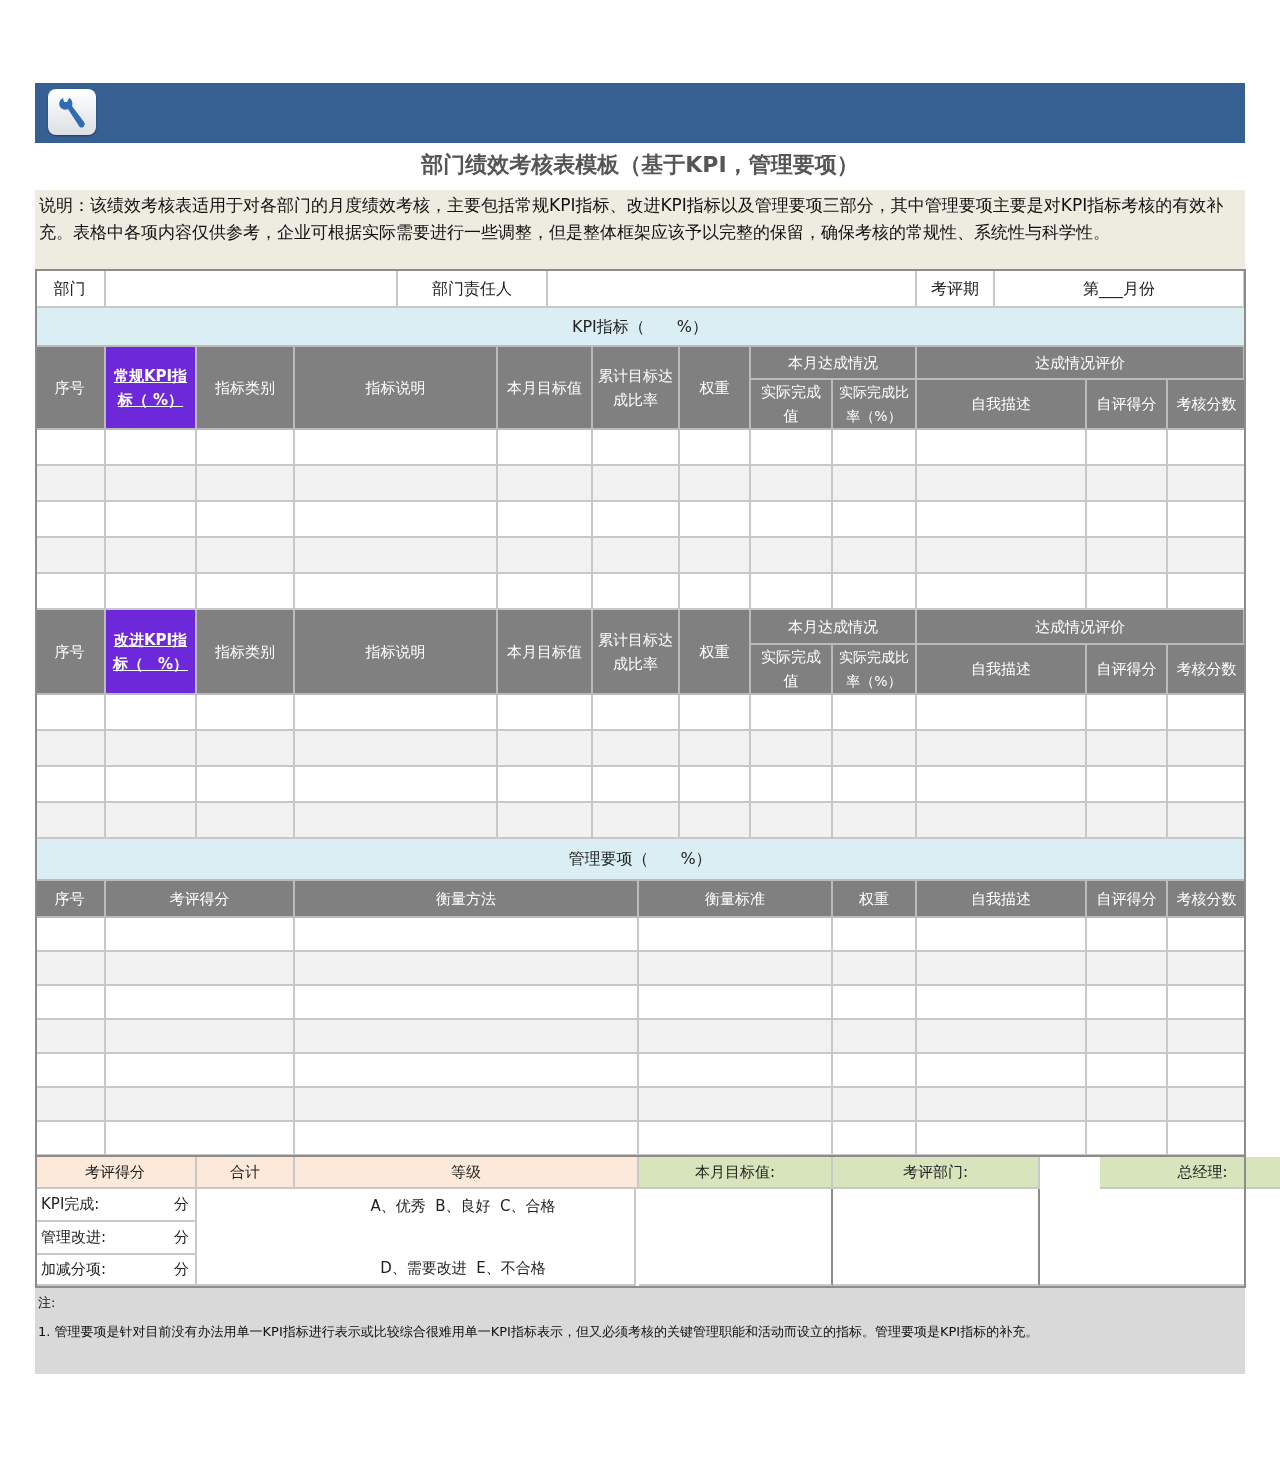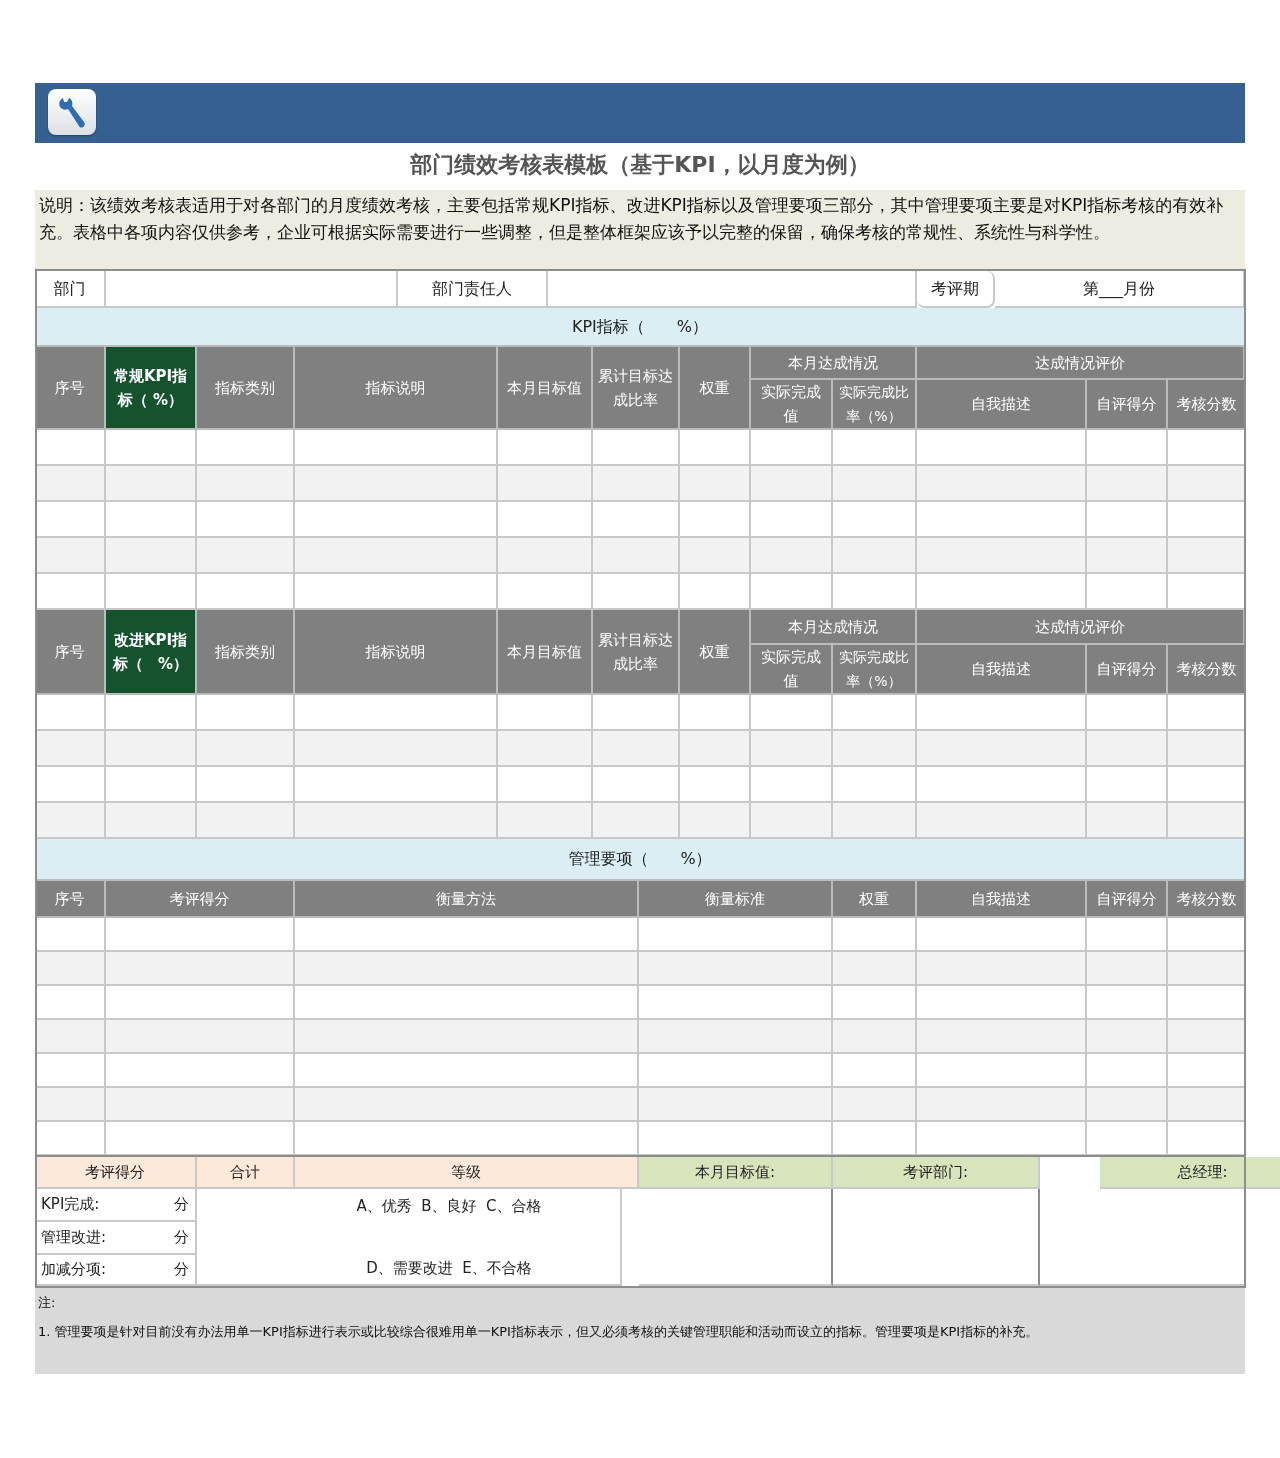--- a/index.html
+++ b/index.html
@@ -5,21 +5,21 @@
   * { box-sizing: border-box; margin: 0; padding: 0; }
   body { width: 1280px; height: 1458px; background: #ffffff; position: relative; font-family: "DejaVu Sans", "Liberation Sans", sans-serif; color: #222; overflow: hidden; }
   .abs { position: absolute; }
   .banner { left: 35px; top: 83px; width: 1210px; height: 60px; background: #376092; }
   .banner-icon { position: absolute; left: 13px; top: 6px; width: 48px; height: 46px; border-radius: 8px; background: linear-gradient(#ffffff, #dcdfe4); box-shadow: 0 1px 2px rgba(0,0,0,.4); display: flex; align-items: center; justify-content: center; }
   .banner-title { position: absolute; left: 84px; top: 14px; font-size: 23px; font-weight: bold; color: #ffffff; letter-spacing: 1px; }
   .doc-title { left: 35px; top: 150px; width: 1210px; height: 36px; text-align: center; font-size: 22px; font-weight: bold; color: #555555; }
   .desc { left: 35px; top: 190px; width: 1210px; height: 79px; background: #eeece1; font-size: 17px; line-height: 27px; padding: 2px 4px; color: #111; }
   .cell { position: absolute; display: flex; align-items: center; justify-content: center; text-align: center; border-right: 2px solid #c8c8c8; border-bottom: 2px solid #c8c8c8; font-size: 15px; line-height: 24px; }
   .hdr { background: #808080; color: #ffffff; border-color: #bbbbbb; }
-  .hdr-dark { background: #14532d; color: #ffffff; font-weight: bold; border-color: #bbbbbb; }
+  .hdr-dark { background: #6d28d9; color: #ffffff; font-weight: bold; border-color: #bbbbbb; text-decoration: underline; }
   .row-w { background: #ffffff; }
   .row-g { background: #f2f2f2; }
   .info { background: #ffffff; font-size: 16px; color: #222; }
   .band { background: #daeef3; font-size: 16px; color: #222; border-bottom: 2px solid #bbbbbb; }
   .peach { background: #fde9d9; color: #222; font-size: 15px; }
   .green { background: #d8e4bc; color: #222; font-size: 15px; }
   .white { background: #ffffff; }
   .outer { position: absolute; border: 2px solid #8c8c8c; pointer-events: none; }
   .sc-row { position: absolute; left: 35px; width: 162px; display: flex; justify-content: space-between; align-items: center; padding: 0 6px; font-size: 15px; border-bottom: 2px solid #c8c8c8; border-right: 2px solid #c8c8c8; background: #fff; }
   .notes { left: 35px; top: 1288px; width: 1210px; height: 86px; background: #d9d9d9; font-size: 13px; color: #111; }
@@ -29,29 +29,29 @@
 <body>
 
 <div class="abs banner">
   <div class="banner-icon">
     <svg width="30" height="34" viewBox="0 0 30 34">
       <path d="M6 3 C2 5 1 10 4 13 C6 15 9 15 11 14 L22 31 C23 33 26 33 27 31 C28 30 28 28 27 27 L15 11 C16 8 15 4 12 3 L10 7 L7 7 L6 3 Z" fill="#2e6db4"></path>
     </svg>
   </div>
 </div>
 
-<div class="abs doc-title">部门绩效考核表模板（基于KPI，以月度为例）</div>
+<div class="abs doc-title">部门绩效考核表模板（基于KPI，管理要项）</div>
 
 <div class="abs desc">说明：该绩效考核表适用于对各部门的月度绩效考核，主要包括常规KPI指标、改进KPI指标以及管理要项三部分，其中管理要项主要是对KPI指标考核的有效补充。表格中各项内容仅供参考，企业可根据实际需要进行一些调整，但是整体框架应该予以完整的保留，确保考核的常规性、系统性与科学性。</div>
 
 <div class="cell info" style="left:35px;top:271px;width:71px;height:37px;">部门</div>
 <div class="cell info" style="left:106px;top:271px;width:292px;height:37px;"></div>
 <div class="cell info" style="left:398px;top:271px;width:150px;height:37px;">部门责任人</div>
 <div class="cell info" style="left:548px;top:271px;width:369px;height:37px;"></div>
-<div class="cell info" style="left:917px;top:271px;width:78px;height:37px;border-radius:8px;">考评期</div>
+<div class="cell info" style="left:917px;top:271px;width:78px;height:37px;">考评期</div>
 <div class="cell info" style="left:995px;top:271px;width:250px;height:37px;">第___月份</div>
 
 <div class="cell band" style="left:35px;top:308px;width:1210px;height:39px;border-right:none;">KPI指标（　　%）</div>
 
 <div class="cell hdr" style="left:35px;top:347px;width:71px;height:83px;">序号</div>
 <div class="cell hdr-dark" style="left:106px;top:347px;width:91px;height:83px;padding:0 6px;">常规KPI指标（ %）</div>
 <div class="cell hdr" style="left:197px;top:347px;width:98px;height:83px;">指标类别</div>
 <div class="cell hdr" style="left:295px;top:347px;width:203px;height:83px;">指标说明</div>
 <div class="cell hdr" style="left:498px;top:347px;width:95px;height:83px;">本月目标值</div>
 <div class="cell hdr" style="left:593px;top:347px;width:87px;height:83px;padding:0 4px;">累计目标达成比率</div>
@@ -277,21 +277,21 @@
 <div class="sc-row" style="top:1222px;height:33px;">
   <span>管理改进:</span>
   <span>分</span>
 </div>
 <div class="sc-row" style="top:1255px;height:31px;">
   <span>加减分项:</span>
   <span>分</span>
 </div>
 
 <div class="cell white" style="left:197px;top:1189px;width:98px;height:97px;"></div>
-<div class="cell white" style="left:278px;top:1189px;width:344px;height:97px;flex-direction:column;line-height:26px;gap:36px;">
+<div class="cell white" style="left:292px;top:1189px;width:344px;height:97px;flex-direction:column;line-height:26px;gap:36px;">
   <div style="white-space:pre;">A、优秀  B、良好  C、合格</div>
   <div style="white-space:pre;">D、需要改进  E、不合格</div>
 </div>
 <div class="cell white" style="left:639px;top:1189px;width:194px;height:97px;border-right-color:#8c8c8c;"></div>
 <div class="cell white" style="left:833px;top:1189px;width:207px;height:97px;border-right-color:#8c8c8c;"></div>
 <div class="cell white" style="left:1040px;top:1189px;width:205px;height:97px;border-right:none;"></div>
 
 <div class="outer" style="left:35px;top:269px;width:1211px;height:1019px;"></div>
 <div class="abs" style="left:35px;top:1155px;width:1211px;height:2px;background:#8c8c8c;"></div>
 

